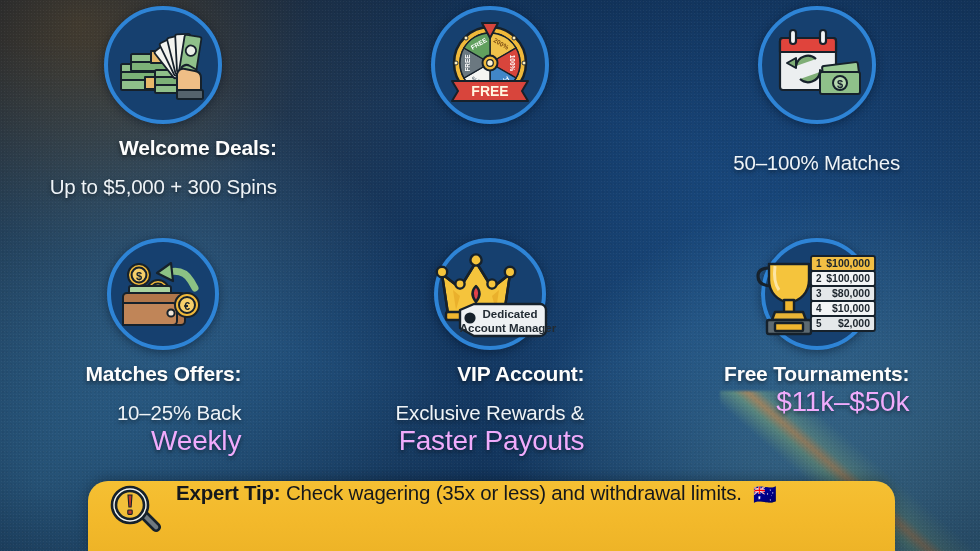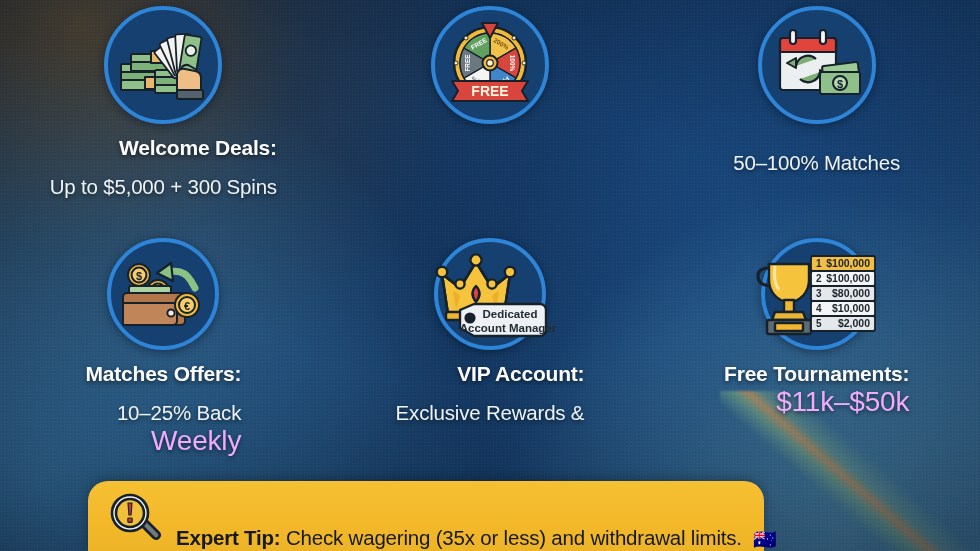--- a/index.html
+++ b/index.html
@@ -103,26 +103,26 @@
     letter-spacing: -0.2px;
     text-shadow: 0 2px 4px rgba(0,0,0,0.5);
     white-space: nowrap;
   }
   .row2 .badge { width: 112px; height: 112px; }
 
   
   .tip-banner {
     position: absolute;
     left: 88px; top: 481px;
-    width: 676px; height: 70px;
+    width: 807px; height: 70px;
     background: linear-gradient(180deg, #f5c033 0%, #f3b92b 55%, #eeb427 100%);
     border-radius: 20px 20px 0 0;
     box-shadow: 0 -2px 12px rgba(0,0,0,0.28);
     display: flex;
-    align-items: flex-end;
+    align-items: flex-start;
     padding-left: 20px;
     box-sizing: border-box;
     z-index: 5;
   }
   .tip-icon { flex: 0 0 auto; margin-right: 12px; margin-top: 2px; }
   .tip-text {
     font-size: 20.5px;
     color: #15181c;
     letter-spacing: -0.2px;
     white-space: nowrap;
@@ -316,20 +316,21 @@
             <path d="M34 62 l14-6 h66 a6 6 0 0 1 6 6 v20 a6 6 0 0 1-6 6 h-66 l-14-8 z" fill="#eef1f3"></path>
             <circle cx="44" cy="70" r="4.4" fill="#16212b"></circle>
           </g>
           <text x="84" y="70" text-anchor="middle" font-family="'Liberation Sans', sans-serif" font-size="11.5" font-weight="bold" fill="#222b33">Dedicated</text>
           <text x="82" y="84" text-anchor="middle" font-family="'Liberation Sans', sans-serif" font-size="11.5" font-weight="bold" fill="#222b33">Account Manager</text>
         </svg>
       </div>
       <div class="cell-text">
         <div class="cell-title">VIP Account:</div>
         <div class="cell-sub">Exclusive Rewards &amp;</div>
+        <div class="cell-sub2">Faster Payouts</div>
       </div>
     </div>
 
     <div class="cell row2">
       <div class="badge">
         <svg width="124" height="92" viewBox="0 0 124 92">
           <g stroke="#16212b" stroke-width="2.4" stroke-linejoin="round">
             <path d="M14 16 h40 v16 a20 22 0 0 1-40 0 z" fill="#f5c43c"></path>
             <path d="M20 18 q-2 16 4 24" fill="none" stroke="#fde5a2" stroke-width="3"></path>
             <path d="M14 20 q-11 0-11 8 q0 9 12 10" fill="none" stroke-width="3.2"></path>

